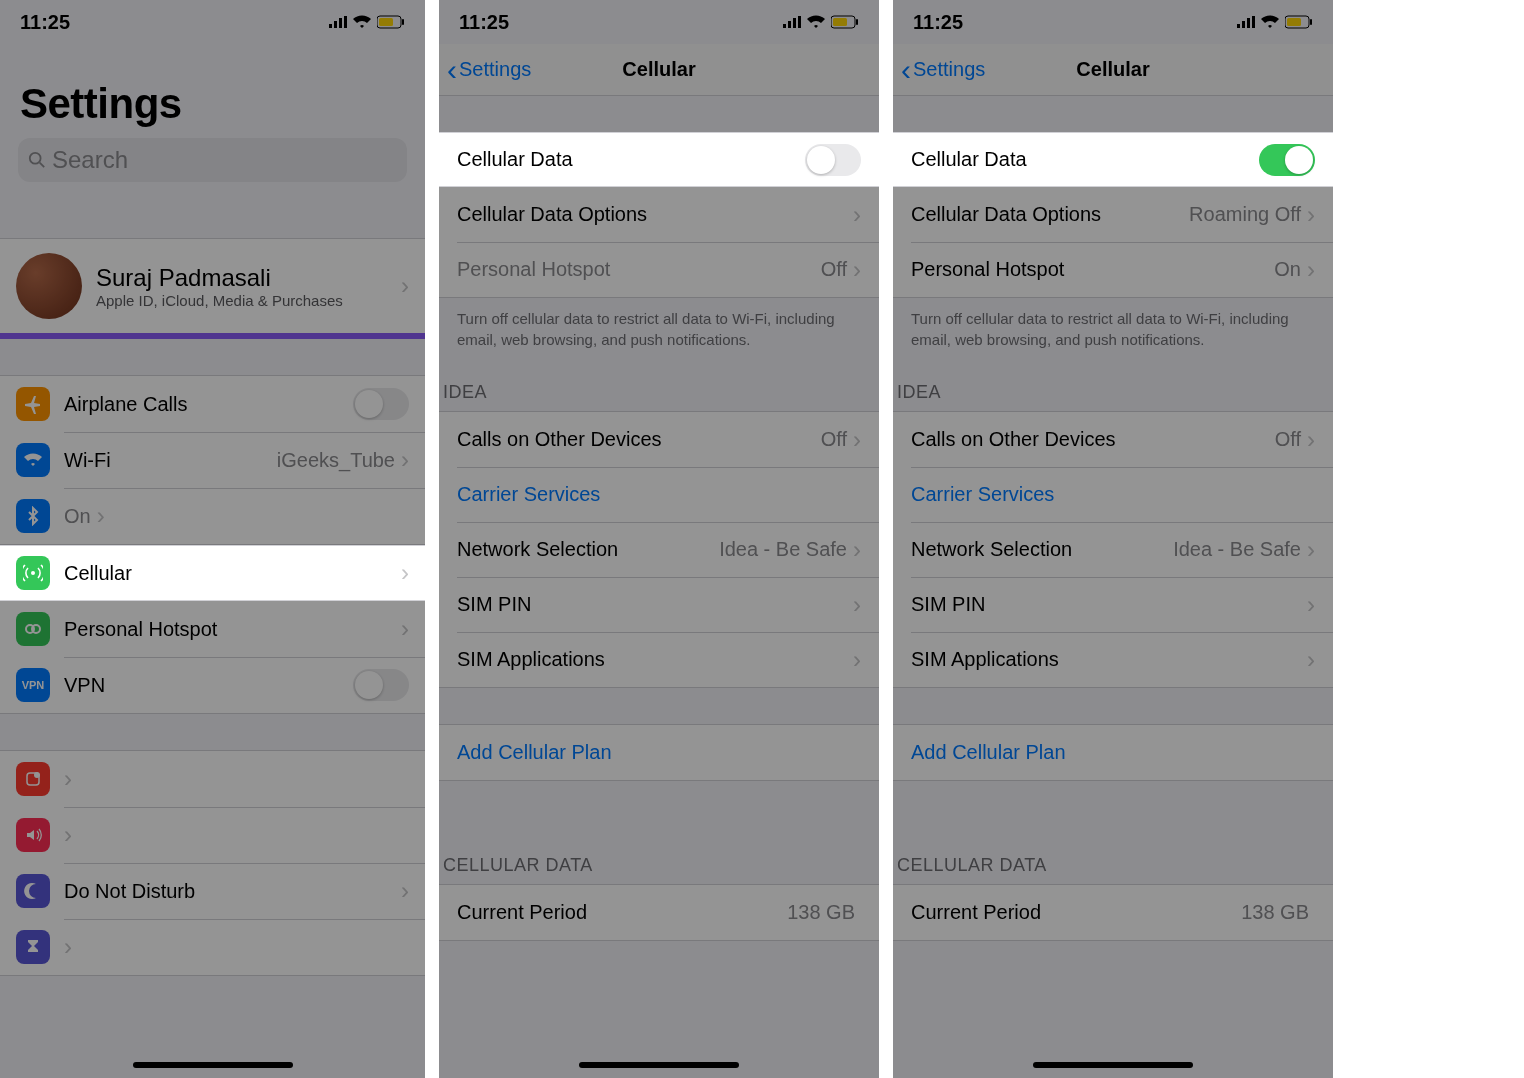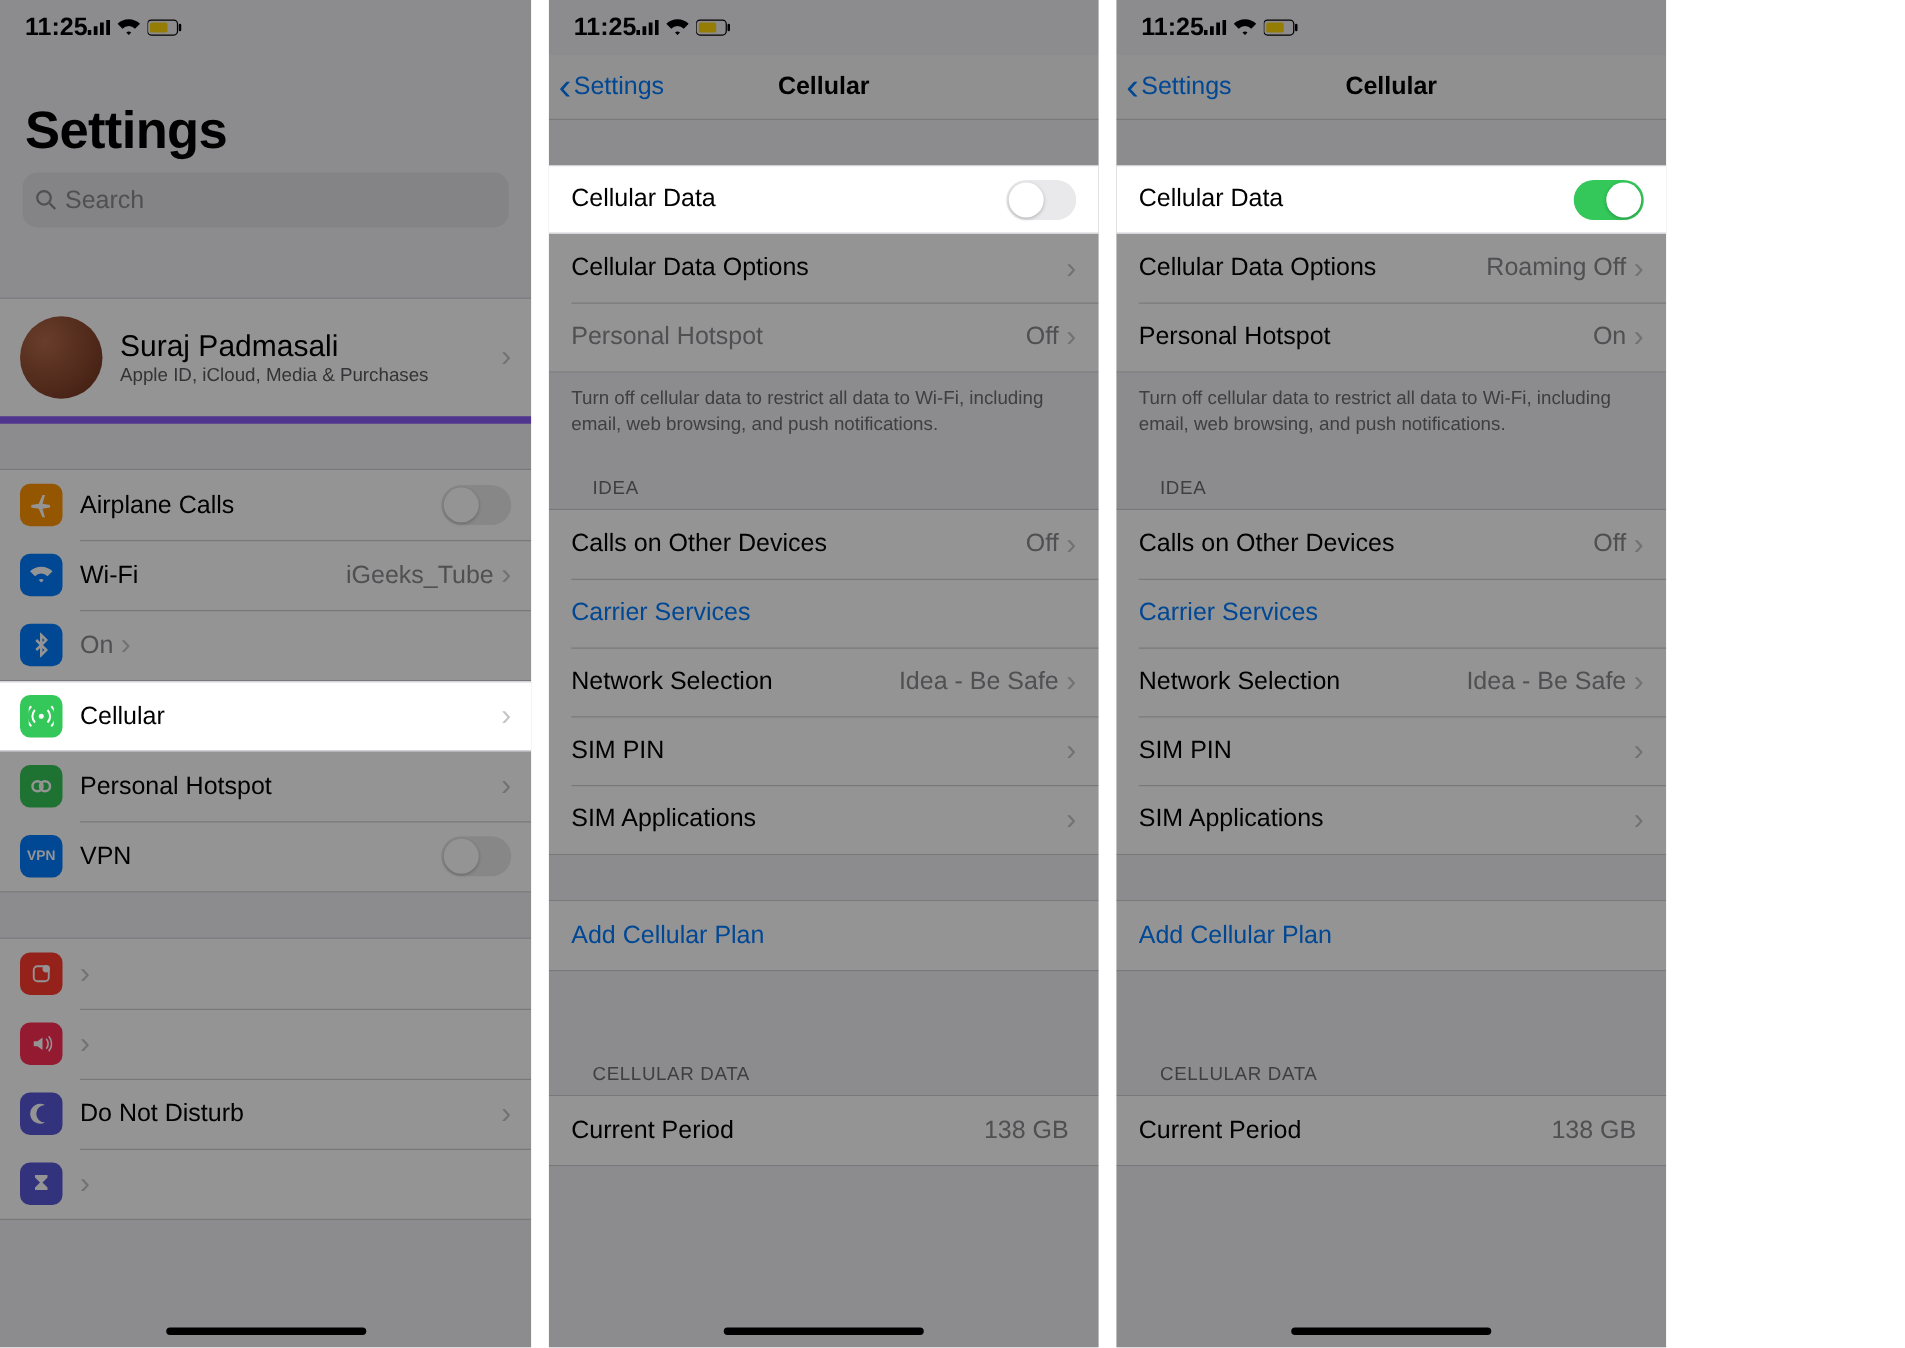--- a/index.html
+++ b/index.html
@@ -2,27 +2,27 @@
 <html><head>
 <meta charset="utf-8">
 <style>
   * { box-sizing: border-box; margin: 0; padding: 0; font-family: -apple-system, "Helvetica Neue", Helvetica, Arial, sans-serif; }
   body { background: #fff; width: 1524px; height: 1078px; display: flex; gap: 14px; }
   .phone { position: relative; height: 1078px; background: #f2f2f7; overflow: hidden; flex-shrink: 0; }
   .phone .dim { position:absolute; inset:0; background:rgba(0,0,0,0.42); pointer-events:none; z-index:5; }
   .highlight { position:relative; z-index:10; background:#fff; }
 
   
-  .statusbar { height:44px; display:flex; align-items:center; padding:0 20px; font-size:20px; font-weight:600; }
+  .statusbar { height:44px; display:flex; align-items:center; justify-content:space-between; padding:0 20px; font-size:20px; font-weight:600; }
   .status-icons { display:flex; align-items:center; gap:6px; }
 
   
   .screenA { width:425px; }
   .largeTitle { font-size:42px; font-weight:700; padding:36px 20px 10px; letter-spacing:-0.5px;}
-  .searchbar { margin:0 18px 20px; height:44px; background:#e3e3e8; border-radius:12px; display:flex; align-items:center; padding:0 10px; color:#8a8a8e; font-size:20px; gap:6px;}
+  .searchbar { margin:0 18px 20px; height:44px; background:#e3e3e8; border-radius:12px; display:flex; align-items:center; padding:0 10px; color:#8a8a8e; font-size:24px; gap:6px;}
   .group { background:#fff; border-top:1px solid #d1d1d6; border-bottom:1px solid #d1d1d6; }
   .row { display:flex; align-items:center; height:56px; padding:0 16px; font-size:20px; color:#000; position:relative; }
   .row + .row::before { content:""; position:absolute; left:64px; right:0; top:0; height:1px; background:#d1d1d6; }
   .rowIcon { width:34px; height:34px; border-radius:8px; margin-right:14px; display:flex; align-items:center; justify-content:center; color:#fff; flex-shrink:0; }
   .rowLabel { flex:1; }
   .rowValue { color:#8a8a8e; font-size:20px; margin-right:6px; }
   .chev { color:#c5c5c7; font-size:24px; font-weight:300; }
   .gap { height:36px; }
   .profile { display:flex; align-items:center; padding:14px 16px; background:#fff; border-top:1px solid #d1d1d6; border-bottom:6px solid #8b5cf6;}
   .avatar { width:66px; height:66px; border-radius:50%; background:radial-gradient(circle at 30% 30%, #b56a4a, #6b2f1a); margin-right:14px; flex-shrink:0; }
@@ -43,21 +43,21 @@
   .navBack { position:absolute; left:8px; display:flex; align-items:center; color:#007aff; font-size:20px; gap:2px; }
   .navBack .bchev { font-size:30px; line-height:20px; font-weight:300; }
   .cellRow { display:flex; align-items:center; height:55px; padding:0 18px; font-size:20px; background:#fff; position:relative; }
   .cellRow + .cellRow::before { content:""; position:absolute; left:18px; right:0; top:0; height:1px; background:#d1d1d6; }
   .cellGroup { background:#fff; border-top:1px solid #d1d1d6; border-bottom:1px solid #d1d1d6; }
   .cellLabel { flex:1; color:#000; }
   .cellLabel.blue { color:#007aff; }
   .cellLabel.grey { color:#8a8a8e; }
   .cellValue { color:#8a8a8e; margin-right:6px; font-size:20px; }
   .footer { font-size:15px; color:#6d6d72; padding:10px 18px 18px; line-height:1.4; }
-  .header { font-size:15px; color:#6d6d72; padding:14px 16px 8px; text-transform:uppercase; letter-spacing:0.5px;margin-left:19px; }
+  .header { font-size:18px; color:#6d6d72; padding:14px 4px 8px; text-transform:uppercase; letter-spacing:0.5px; }
   .spacer { height:36px; }
 
   
   svg { display:block; }
   .ic { width:18px; height:18px; }
 </style>
 </head>
 <body>
 
 <div class="phone screenA">

